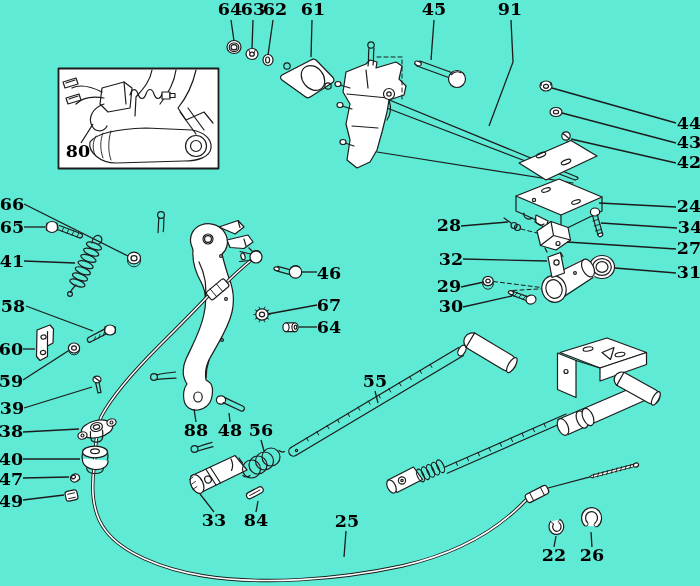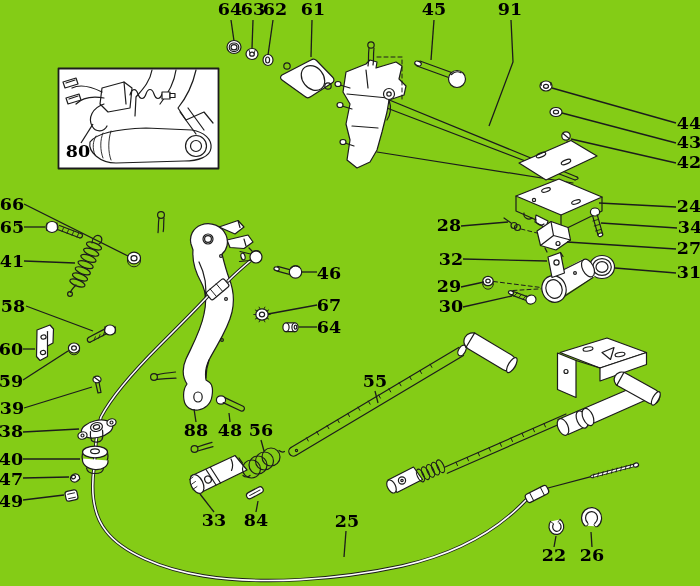--- a/index.html
+++ b/index.html
@@ -1,16 +1,16 @@
 <!DOCTYPE html>
 <html><head>
 <meta charset="utf-8">
 <style>
   html,body{margin:0;padding:0;background:#fff;}
-  .stage{position:relative;width:700px;height:586px;background:#84cc16;overflow:hidden;
+  .stage{position:relative;width:700px;height:586px;background:#5eead4;overflow:hidden;
          font-family:"DejaVu Serif","Liberation Serif",serif;}
   svg{position:absolute;left:0;top:0;}
   .part-label{font-family:"DejaVu Serif","Liberation Serif",serif;font-weight:bold;}
 </style>
 </head>
 <body>
 
 <div class="stage">
 <svg width="700" height="586" viewBox="0 0 700 586">
   <g stroke="#1c1c1c" stroke-width="1.2" fill="none" stroke-linecap="round" stroke-linejoin="round">

